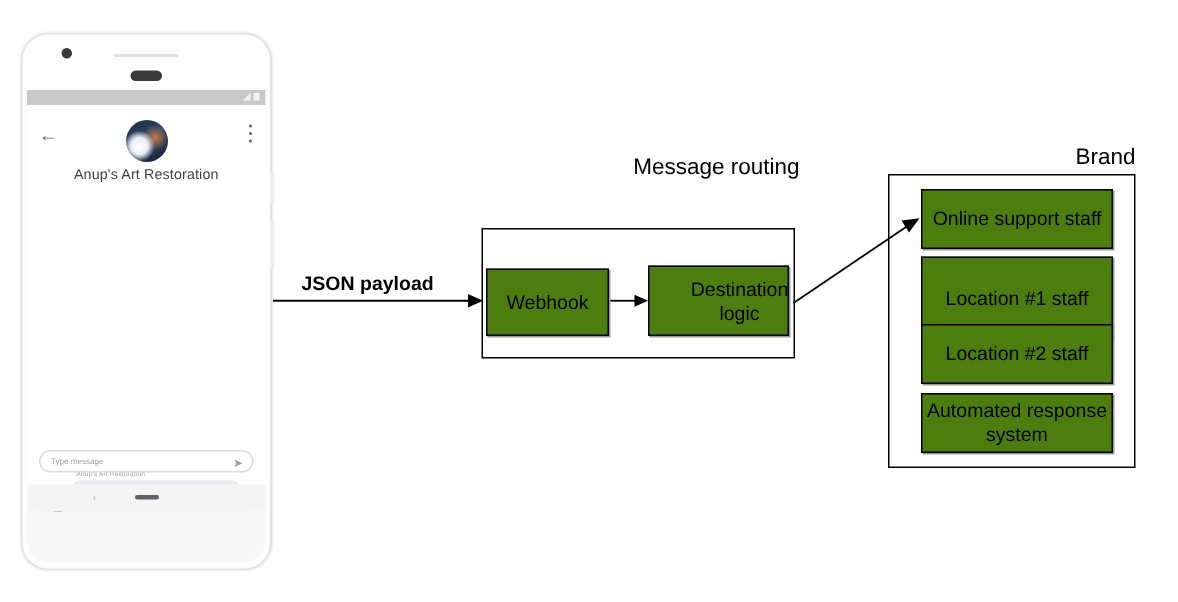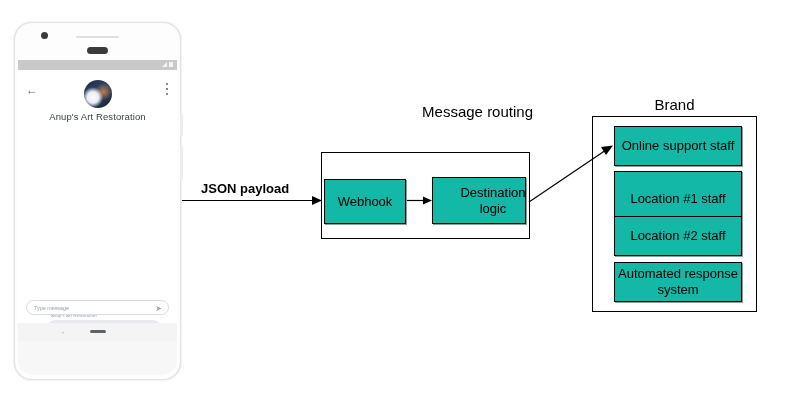--- a/index.html
+++ b/index.html
@@ -311,21 +311,21 @@
     position: absolute;
     font-size: 13px;
     color: #000;
     white-space: nowrap;
     font-weight: bold;
   }
 
   .box {
     position: absolute;
     box-sizing: border-box;
-    background: #14b8a6;
+    background: #4d7c0f;
     display: flex;
     align-items: center;
     justify-content: center;
     text-align: center;
     font-size: 13px;
     line-height: 1.22;
     color: #000;
   }
   .box-outer {
     border: 1.3px solid #000;
@@ -344,21 +344,21 @@
     text-align: right;
     font-size: 15px;
     line-height: 1.28;
     color: #000;
   }
   #title-brand {
     position: absolute;
     left: 592px;
     top: 96px;
     width: 165px;
-    text-align: center;
+    text-align: right;
     font-size: 15px;
     color: #000;
   }
   #label-json {
     left: 201px;
     top: 181px;
   }
 </style>
 </head>
 <body>

